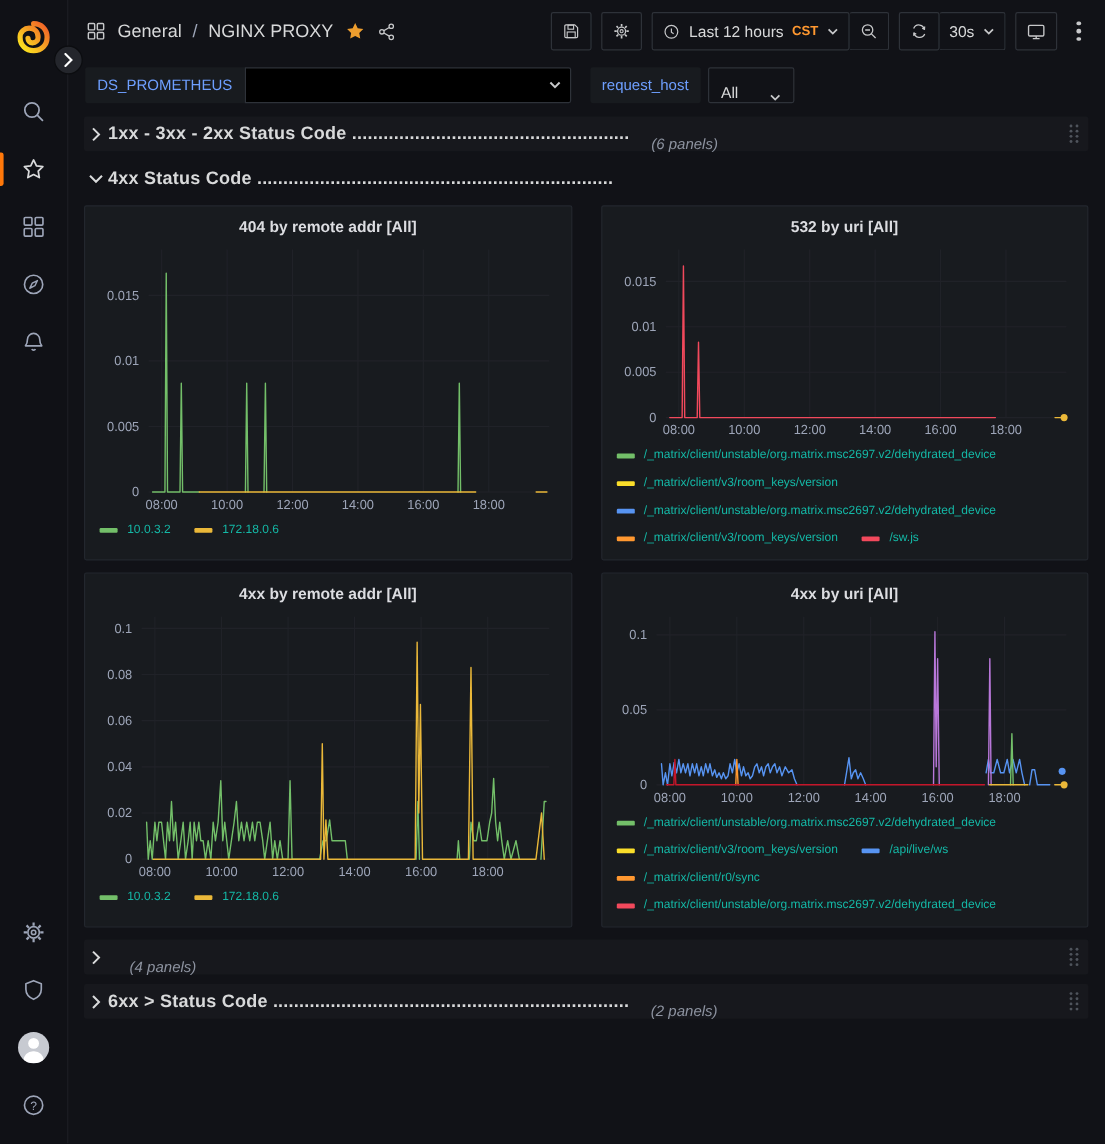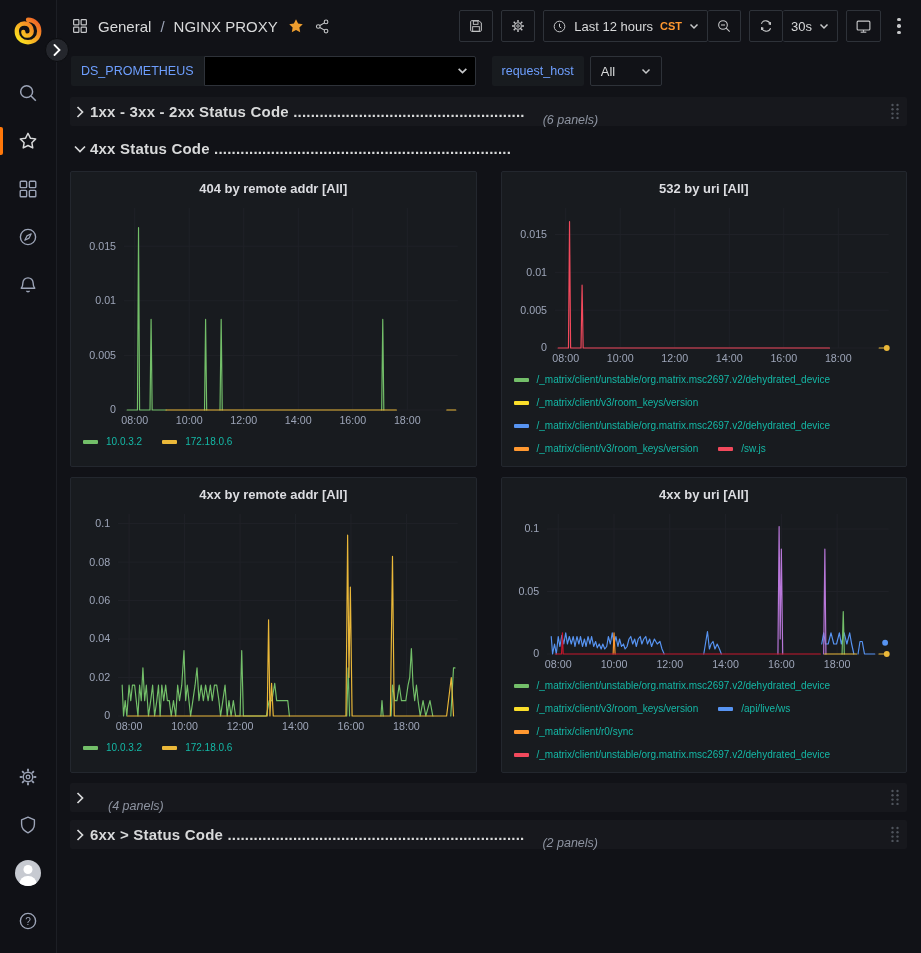--- a/index.html
+++ b/index.html
@@ -28,21 +28,21 @@
   .hgroup { display:flex; }
   .hgroup .hbtn + .hbtn { border-left:0; }
   .cst { font-size:11px; font-weight:700; color:#ff9830; }
   .kebab { width:20px; height:32px; display:flex; flex-direction:column; align-items:center; justify-content:center; gap:3px; cursor:pointer; }
   .kebab i { width:3.5px; height:3.5px; border-radius:50%; background:#c7c8ca; }
 
   .submenu { height:38px; display:flex; align-items:center; gap:16px; padding:0 14px; flex:none; }
   .vargroup { display:flex; align-items:center; }
   .var-label { background:#181b1f; color:#6e9fff; font-size:12.5px; font-weight:500; height:30px; display:flex; align-items:center; padding:0 10px; border-radius:2px 0 0 2px; }
   .var-redacted { width:272px; height:30px; background:#000; border:1px solid #2e3239; border-radius:0 2px 2px 0; display:flex; align-items:center; justify-content:flex-end; padding:0 7px; cursor:pointer; }
-  .var-all { height:30px; border:1px solid #2e3239; border-radius:2px; display:flex; align-items:center; gap:26px; padding:0 10px; font-size:13px; color:#d8d9da; margin-left:6px; cursor:pointer; }
+  .var-all { height:30px; border:1px solid #2e3239; border-radius:2px; display:flex; align-items:flex-end; gap:26px; padding:0 10px; font-size:13px; color:#d8d9da; margin-left:6px; cursor:pointer; }
 
   .content { flex:1; overflow:hidden; padding:7px 14px 0 13px; }
 
   
   .row-head { display:flex; align-items:center; height:29px; margin-bottom:8px; cursor:pointer; }
   .row-head.collapsed { background:#17181d; border-radius:2px; }
   .row-chev { width:20px; display:flex; justify-content:center; align-items:center; flex:none; }
   .row-chev.open svg { transform:rotate(90deg); }
   .row-title { font-size:15px; font-weight:700; color:#d8d9da; white-space:nowrap; overflow:hidden; letter-spacing:0.2px; }
   .row-count { font-size:12.5px; font-style:italic; color:#8d93a0; margin-left:18px; white-space:nowrap;margin-top:17px; }

